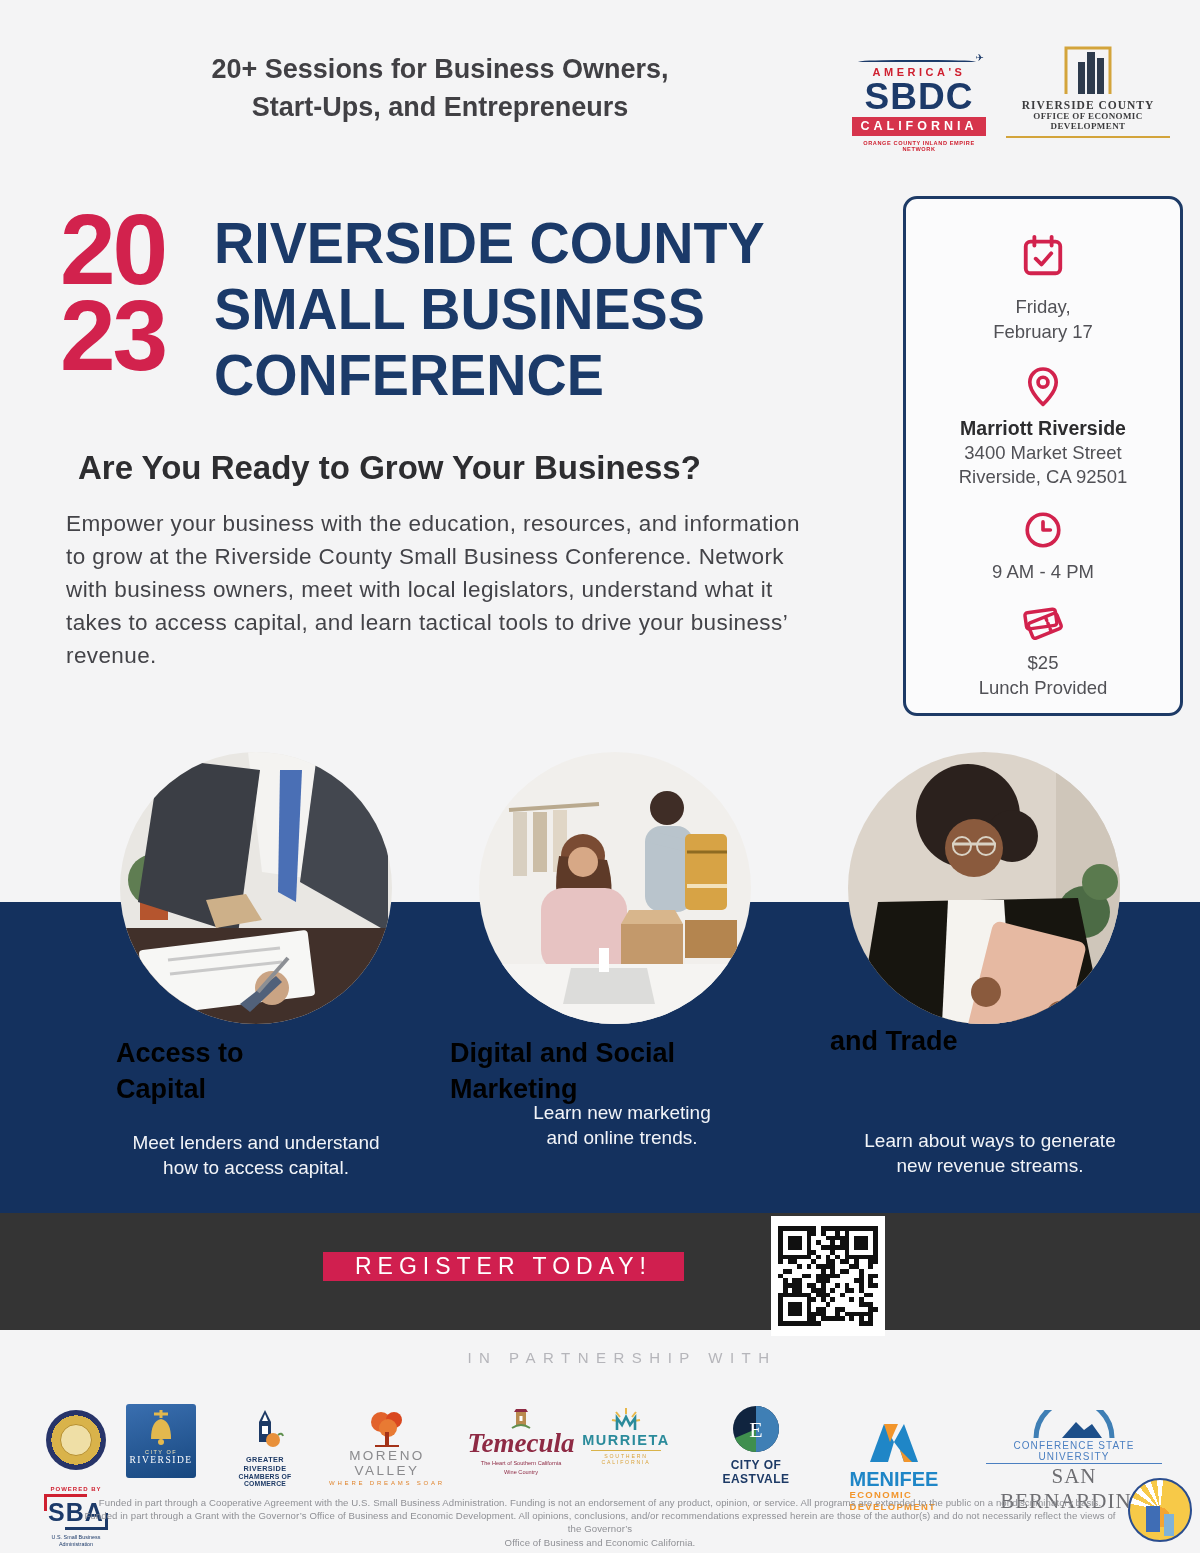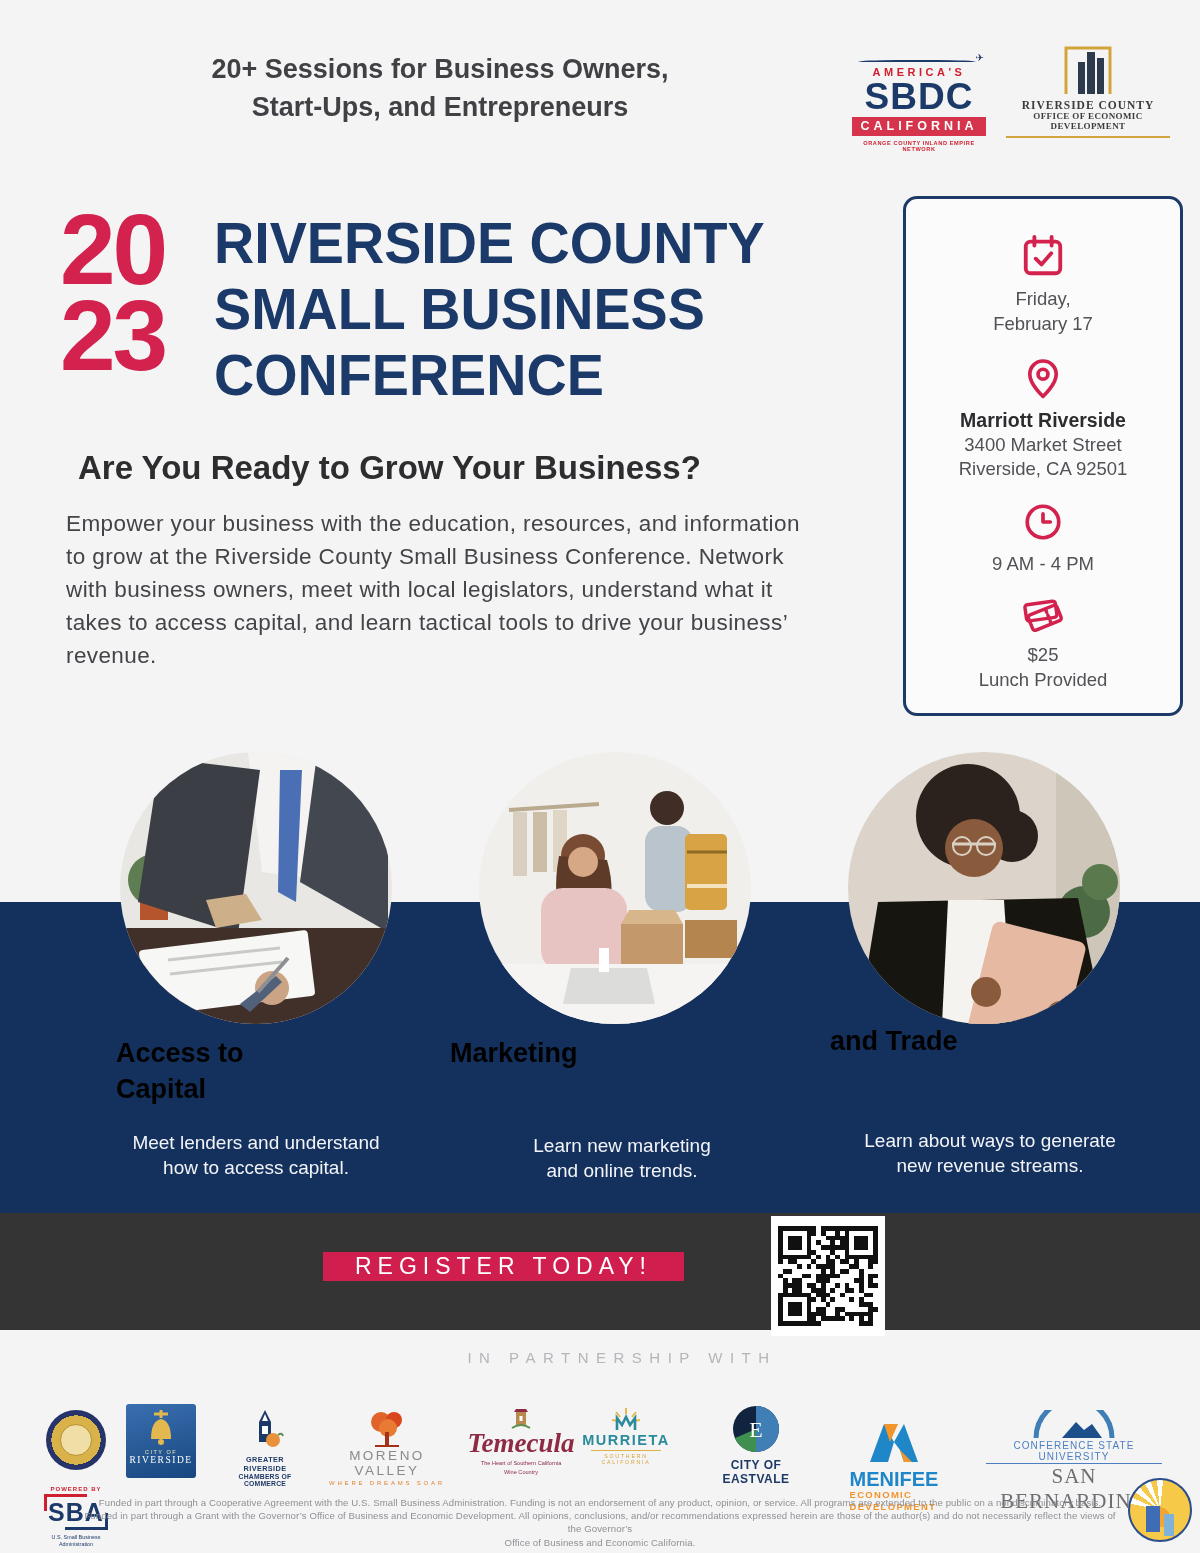--- a/index.html
+++ b/index.html
@@ -58,21 +58,21 @@
   .photo-circle { width:272px; height:272px; border-radius:50%; overflow:hidden; top:752px; }
   .photo-circle svg { display:block; width:100%; height:100%; }
   .c1 { left:120px; } .c2 { left:479px; } .c3 { left:848px; }
 
   .track-title { color:#000000; font-weight:700; font-size:27px; line-height:1.32; text-align:left; }
   .track-desc  { color:#f2f4f8; font-size:19px; line-height:1.34; text-align:center; }
   .t1h { left:116px; top:1036px; width:280px; }
   .t2h { left:450px; top:1036px; width:344px; }
   .t3h { left:830px; top:1024px; width:320px; }
   .t1d { left:116px; top:1130px; width:280px; }
-  .t2d { left:450px; top:1133px; width:344px; }
+  .t2d { left:450px; top:1100px; width:344px; }
   .t3d { left:830px; top:1128px; width:320px; }
 
   
   .cta-band { left:0; top:1213px; width:1200px; height:117px; background:#343434; }
   .register-btn { left:323px; top:1252px; width:361px; height:29px; background:#d01f4f;
     color:#fff; font-size:23px; font-weight:400; letter-spacing:6px; border:none;
     display:flex; align-items:center; justify-content:center; cursor:pointer;
     font-family:"Liberation Sans", sans-serif; }
   .qr-box { left:771px; top:1216px; width:114px; height:120px; background:#fff;
     display:flex; align-items:center; justify-content:center; }
@@ -200,21 +200,21 @@
   <div class="abs ready">Are You Ready to Grow Your Business?</div>
   <div class="abs intro">Empower your business with the education, resources, and information to grow at the Riverside County Small Business Conference. Network with business owners, meet with local legislators, understand what it takes to access capital, and learn tactical tools to drive your business’ revenue.</div>
 
   <div class="abs event-card">
     <svg class="card-icon" width="46" height="46" viewBox="0 0 24 24" fill="none" stroke="#d2224d" stroke-width="2" stroke-linecap="round" stroke-linejoin="round" style="margin-top:16px">
       <rect x="3" y="4.5" width="18" height="16.5" rx="2.5"></rect>
       <line x1="7.5" y1="2" x2="7.5" y2="6.5"></line>
         <line x1="16.5" y1="2" x2="16.5" y2="6.5"></line>
       <path d="M8.2 13.4 l3 3 L16.3 10.6"></path>
     </svg>
-    <div style="margin-top:8px">
+    <div style="margin-top:16px">
       <div>Friday,</div>
       <div>February 17</div>
     </div>
     <svg class="card-icon" width="44" height="44" viewBox="0 0 24 24" fill="none" stroke="#d2224d" stroke-width="2" stroke-linecap="round" stroke-linejoin="round" style="margin-top:20px">
       <path d="M12 21.5 C12 21.5 4.8 15 4.8 9.4 A7.2 7.2 0 0 1 19.2 9.4 C19.2 15 12 21.5 12 21.5 Z"></path>
       <circle cx="12" cy="9.4" r="2.7"></circle>
     </svg>
     <div style="margin-top:6px">
       <div class="venue">Marriott Riverside</div>
       <div>3400 Market Street</div>
@@ -302,20 +302,21 @@
       <circle cx="138" cy="240" r="15" fill="#8a5a3d"></circle>
       <circle cx="212" cy="262" r="13" fill="#8a5a3d"></circle>
     </svg>
   </div>
 
   <div class="abs track-title t1h">
     <div>Access to</div>
     <div>Capital</div>
   </div>
   <div class="abs track-title t2h">
+    <div>Digital and Social</div>
     <div>Marketing</div>
   </div>
   <div class="abs track-title t3h">
     <div>and Trade</div>
   </div>
   <div class="abs track-desc t1d">
     <div>Meet lenders and understand</div>
     <div>how to access capital.</div>
   </div>
   <div class="abs track-desc t2d">

